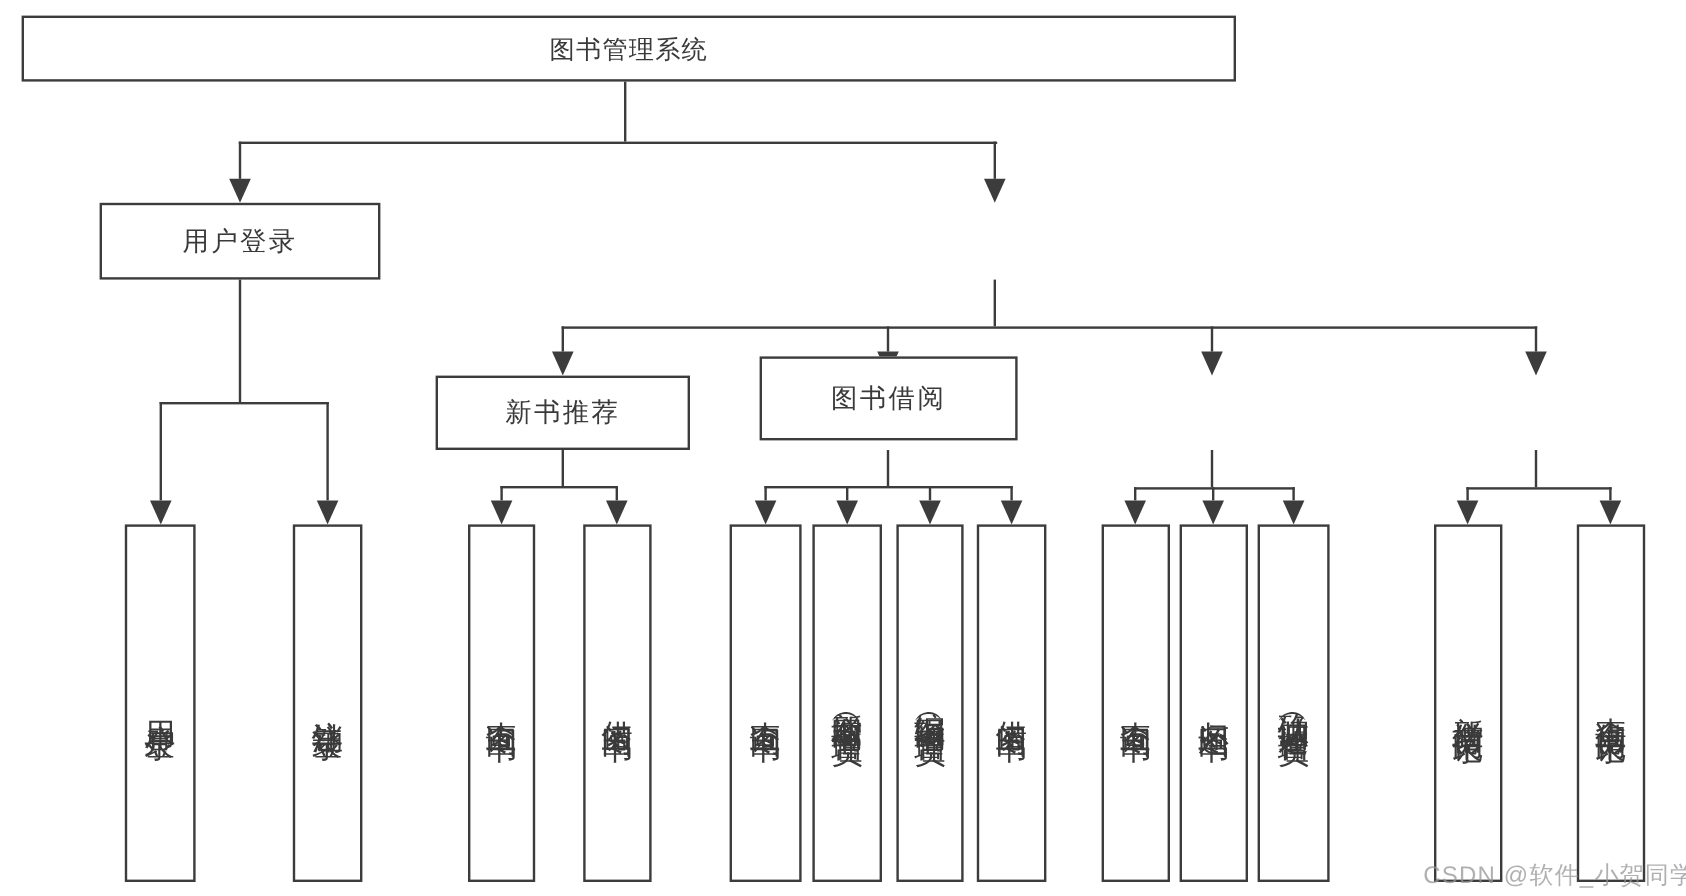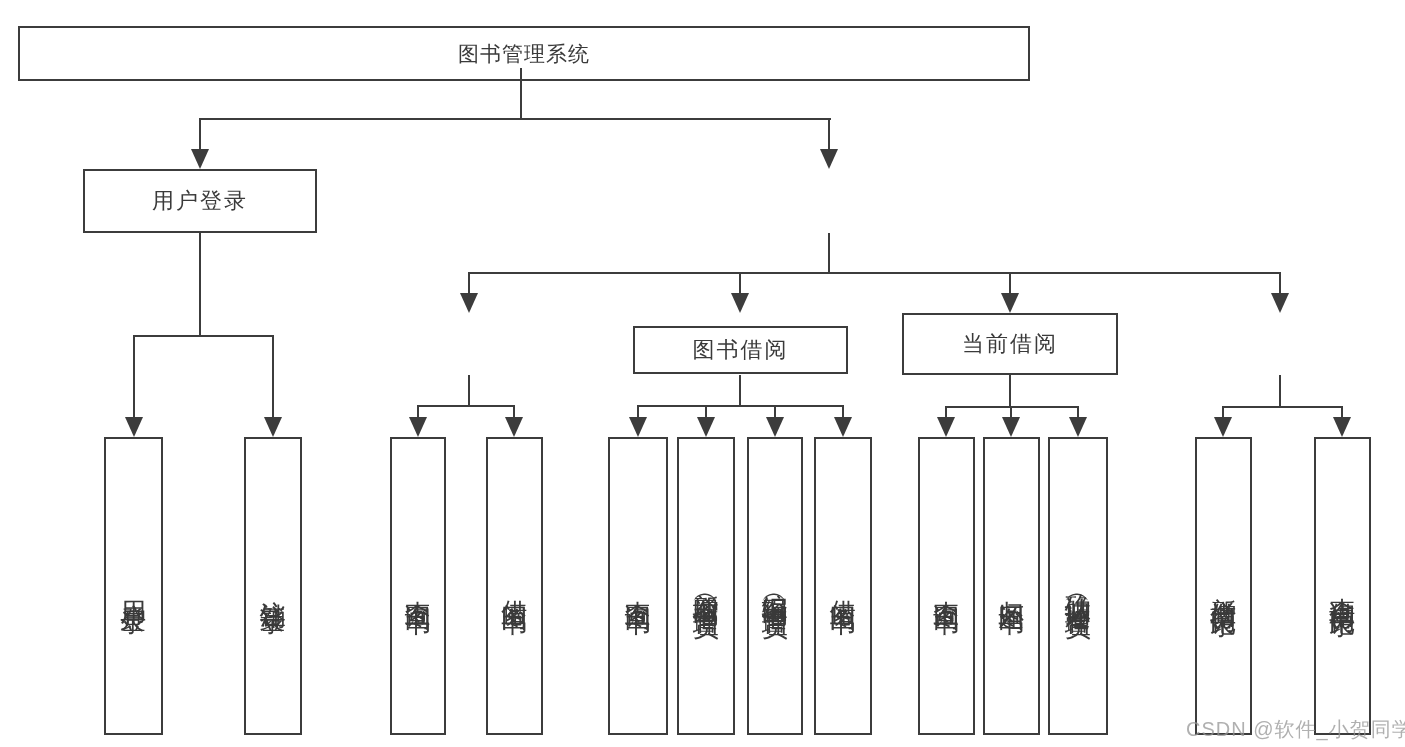--- a/index.html
+++ b/index.html
@@ -59,21 +59,21 @@
     color: rgba(150,150,150,0.75);
     letter-spacing: 1px;
     white-space: nowrap;
   }
 </style>
 </head>
 <body>
 
 <div class="canvas">
 
-  <div class="box top" style="left:18px;top:26px;width:1012px;height:55px">图书管理系统</div>
+  <div class="box top" style="left:18px;top:13px;width:1012px;height:55px">图书管理系统</div>
 
   <div class="vline" style="left:520px;top:68px;height:50px"></div>
   <div class="hline" style="left:199px;top:118px;width:632px"></div>
   <div class="vline" style="left:199px;top:118px;height:31px"></div>
   <div class="arrow" style="left:191px;top:149px"></div>
   <div class="vline" style="left:828px;top:118px;height:31px"></div>
   <div class="arrow" style="left:820px;top:149px"></div>
 
   <div class="box" style="left:83px;top:169px;width:234px;height:64px">用户登录</div>
 
@@ -88,22 +88,22 @@
   <div class="hline" style="left:468px;top:272px;width:813px"></div>
   <div class="vline" style="left:468px;top:272px;height:21px"></div>
   <div class="arrow" style="left:460px;top:293px"></div>
   <div class="vline" style="left:739px;top:272px;height:21px"></div>
   <div class="arrow" style="left:731px;top:293px"></div>
   <div class="vline" style="left:1009px;top:272px;height:21px"></div>
   <div class="arrow" style="left:1001px;top:293px"></div>
   <div class="vline" style="left:1279px;top:272px;height:21px"></div>
   <div class="arrow" style="left:1271px;top:293px"></div>
 
-  <div class="box" style="left:633px;top:326px;width:215px;height:48px">图书借阅</div>
-  <div class="box" style="left:902px;top:313px;width:216px;height:62px">当前借阅</div>
+  <div class="box" style="left:363px;top:313px;width:212px;height:62px">新书推荐</div>
+  <div class="box" style="left:633px;top:297px;width:215px;height:70px">图书借阅</div>
 
   <div class="vline" style="left:468px;top:375px;height:30px"></div>
   <div class="hline" style="left:417px;top:405px;width:98px"></div>
   <div class="vline" style="left:417px;top:405px;height:12px"></div>
   <div class="arrow" style="left:409px;top:417px"></div>
   <div class="vline" style="left:513px;top:405px;height:12px"></div>
   <div class="arrow" style="left:505px;top:417px"></div>
 
   <div class="vline" style="left:739px;top:375px;height:30px"></div>
   <div class="hline" style="left:637px;top:405px;width:207px"></div>

